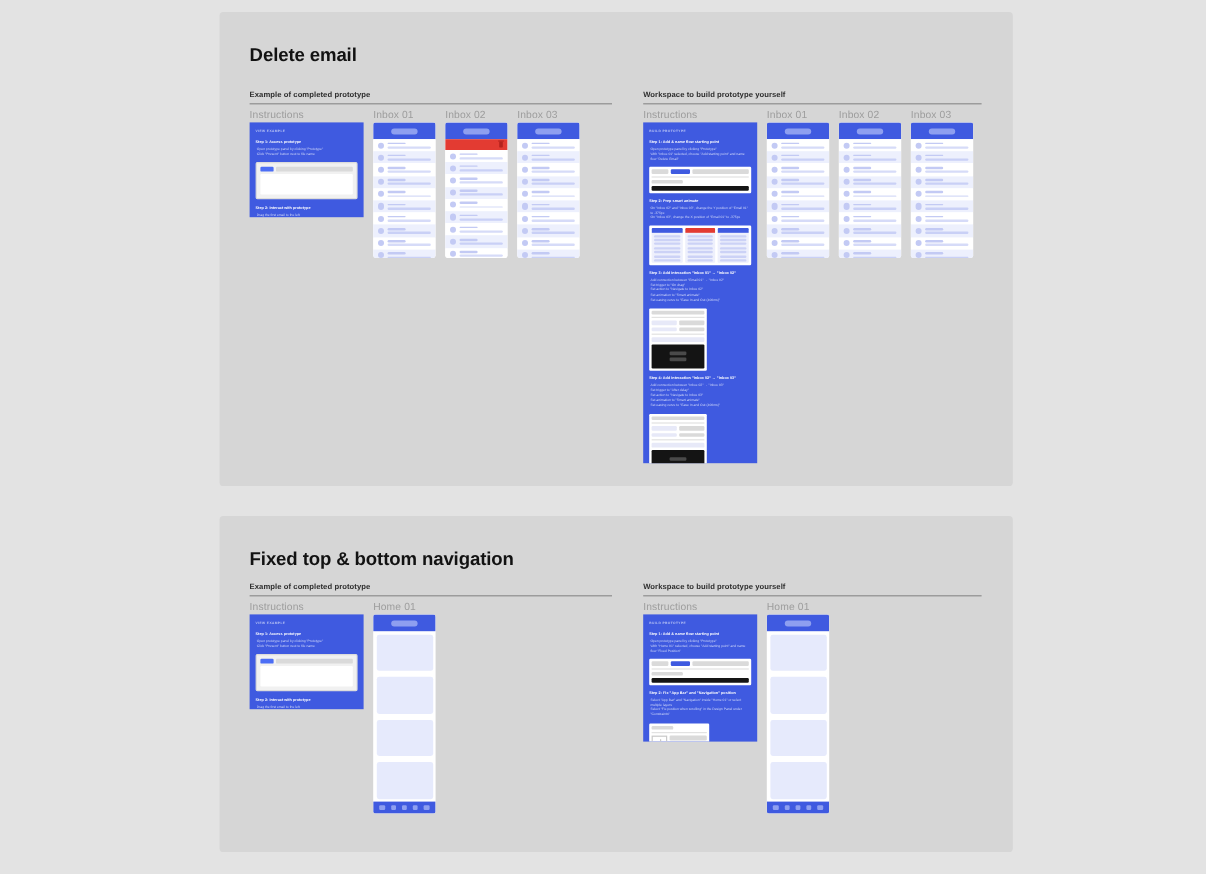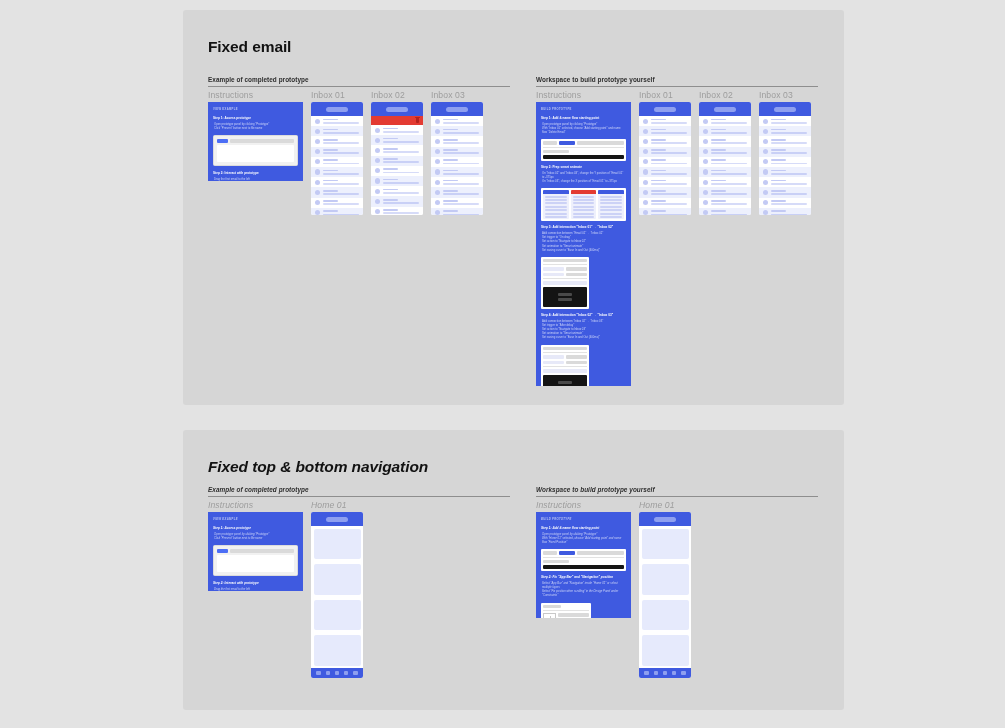--- a/index.html
+++ b/index.html
@@ -13,21 +13,21 @@
 
   
   .section {
     position: absolute;
     left: 183px;
     width: 661px;
     background: #d6d6d6;
     border-radius: 3px;
   }
   #section-delete-email { top: 10px; height: 395px; }
-  #section-fixed-nav   { top: 430px; height: 280px; font-style: italic; }
+  #section-fixed-nav   { top: 430px; height: 280px; }
 
   .section-title {
     position: absolute;
     left: 25px;
     top: 28px;
     font-size: 15.5px;
     font-weight: bold;
     color: #121212;
     letter-spacing: -0.1px;
     white-space: nowrap;
@@ -185,21 +185,21 @@
     padding: 0 3px;
   }
   .nav-dot { width: 4.4px; height: 4.4px; background: #8e9ff0; border-radius: 1px; }
 </style>
 </head>
 <body>
 
 <div id="root">
 
   <div class="section" id="section-delete-email">
-    <div class="section-title">Fixed email</div>
+    <div class="section-title">Delete email</div>
 
     <div class="group" style="left:25px; top:66px; width:302px;">
       <div class="group-caption">Example of completed prototype</div>
       <div class="group-rule"></div>
       <div class="cols" style="gap:8px;">
 
         <div class="col" style="width:95px;">
           <div class="col-label">Instructions</div>
           <div class="instr" style="height:79px;">
             <div class="instr-kicker">VIEW EXAMPLE</div>

